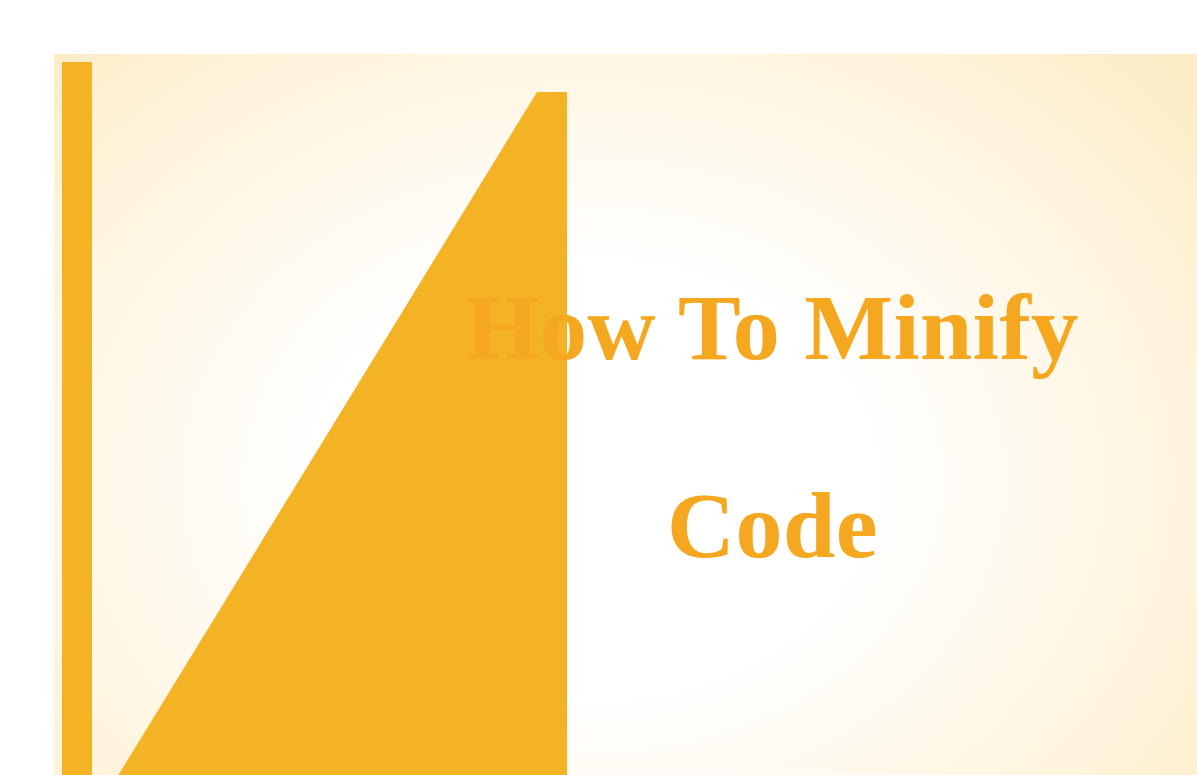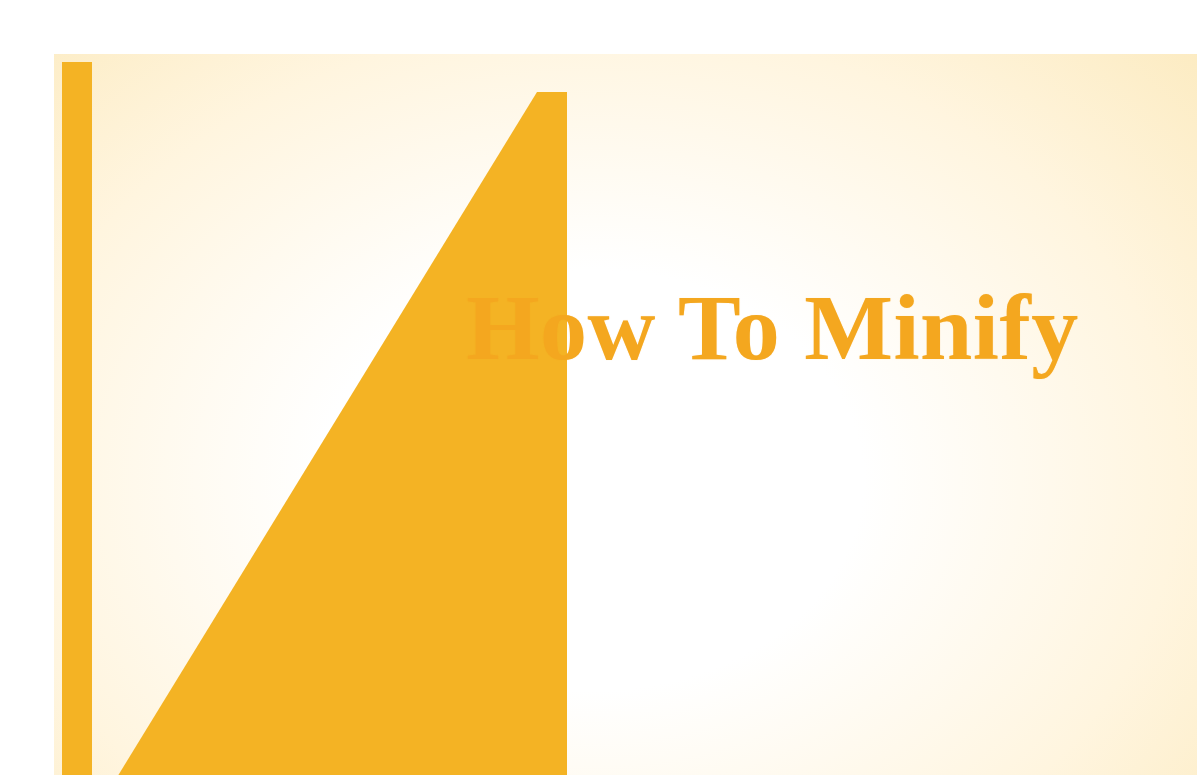--- a/index.html
+++ b/index.html
@@ -72,15 +72,16 @@
 </head>
 <body>
 
 <div class="canvas">
   <div class="left-edge"></div>
   <div class="triangle-shape"></div>
 
   <div class="title-container">
     <div class="title-text">
       <span class="line">How To Minify</span>
+      <span class="line">Code</span>
     </div>
   </div>
 </div>
 
 </body></html>

